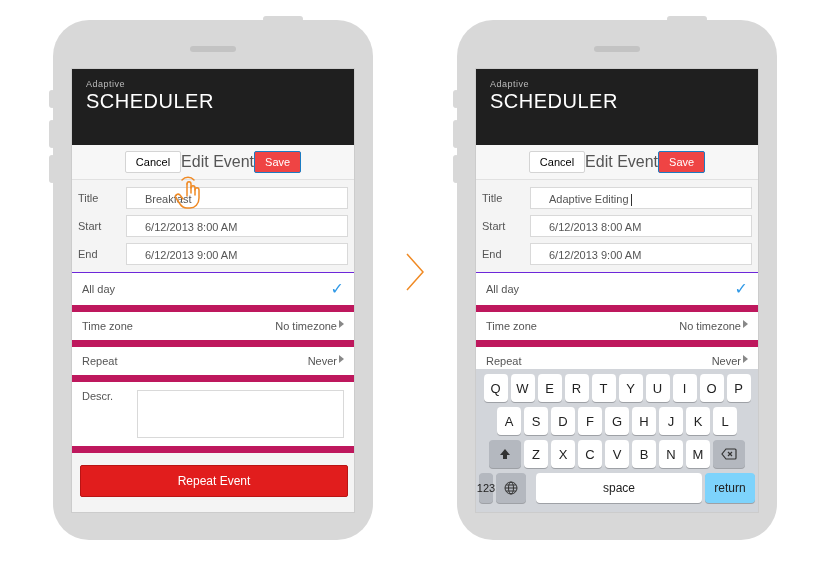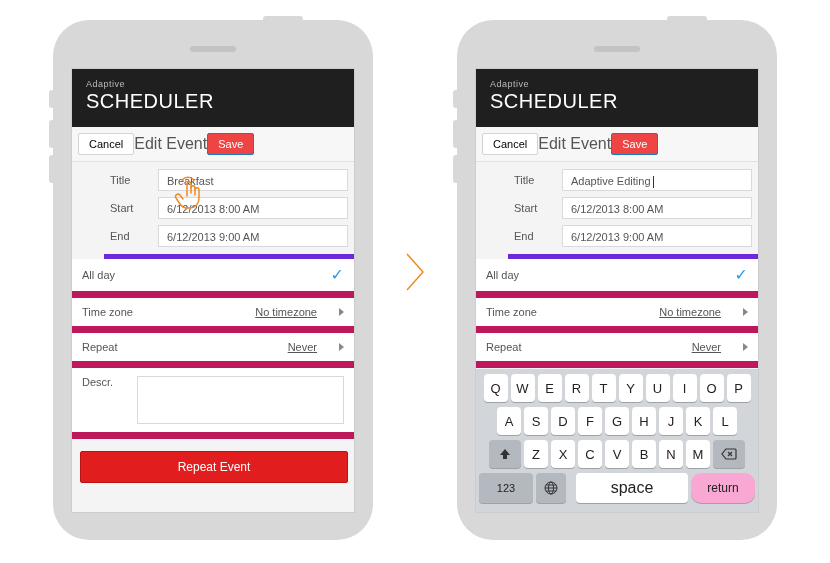--- a/index.html
+++ b/index.html
@@ -64,32 +64,32 @@
     border: 1px solid #ccc;
     box-sizing: border-box;
     position: relative;
     overflow: hidden;
   }
 
   
   .app-header {
     background: #1f1f1f;
     color: #fff;
-    height: 58px;
+    height: 76px;
     padding: 10px 6px 0 14px;
     box-sizing: border-box;
   }
   .app-subtitle { font-size: 9px; color: #bbb; letter-spacing: .5px; }
   .app-title    { font-size: 20px; font-weight: 300; letter-spacing: .5px; margin-top: 1px; }
 
   
   .toolbar {
     display: flex;
     align-items: center;
-    justify-content: flex-start;
+    justify-content: center;
     padding: 6px 6px;
     background: #f7f7f7;
     border-bottom: 1px solid #e1e1e1;
   }
   .toolbar .title {
     font-size: 16px; color: #555;
   }
   .btn {
     border: 1px solid #d4d4d4;
     background: #fff;
@@ -100,40 +100,39 @@
   }
   .btn.primary {
     background: #ef4444;
     border: 1px solid #1b7cc3;
     color: #fff;
   }
 
   
   .form {
     padding: 4px 6px;
-    border-bottom: 5px solid #6d28d9;
-    margin-left: 32px;
+    border-bottom: 1px solid #6d28d9;
   }
   .form-row {
     display: flex;
     align-items: center;
     padding: 3px 0;
   }
   .form-row label {
     width: 48px;
     font-size: 11px;
     color: #555;
   }
   .form-row .input {
     flex: 1;
     border: 1px solid #d9d9d9;
     background: #fff;
     height: 22px;
     line-height: 22px;
-    padding: 0 8px;
+    padding: 0 18px;
     font-size: 11px;
     color: #555;
     box-sizing: border-box;
     position: relative;
   }
   .caret {
     display:inline-block;
     width:1px; height:12px;
     background:#333;
     vertical-align:middle;
@@ -150,23 +149,22 @@
     justify-content: space-between;
     border-bottom: 7px solid #be185d;
     padding: 8px 10px;
     font-size: 11px;
     color: #555;
   }
   .list-row.desc { align-items: flex-start; gap: 16px; }
   .list-row .val {
     color: #555;
     display: flex;
-    align-items: center;
-    gap: 22px;
-    text-decoration: underline;
+    align-items: flex-start;
+    gap: 2px;
   }
   .caret-right {
     width: 0; height: 0;
     border-top: 4px solid transparent;
     border-bottom: 4px solid transparent;
     border-left: 5px solid #888;
   }
   .check {
     color: #2e98e6;
     font-size: 16px;
@@ -236,32 +234,31 @@
     font-size: 13px;
     color: #222;
   }
   .key.fn {
     background: #b4b8bf;
     color: #222;
     width: 32px;
   }
   .key.space {
     flex: 1;
-    font-size: 16px;
+    font-size: 12px;
     margin-left: 7px;
   }
   .key.return {
-    background: #f9a8d4;
-    width: 64px;
+    background: #7dd3fc;
+    width: 50px;
     font-size: 12px;
-    border-radius: 10px;
   }
   .key.num {
     background: #b4b8bf;
-    width: 54px;
+    width: 14px;
     font-size: 11px;
   }
   .key.globe {
     background: #b4b8bf;
     width: 30px;
     font-size: 14px;
   }
   .krow.bottom .key { height: 30px; }
 </style>
 </head>

